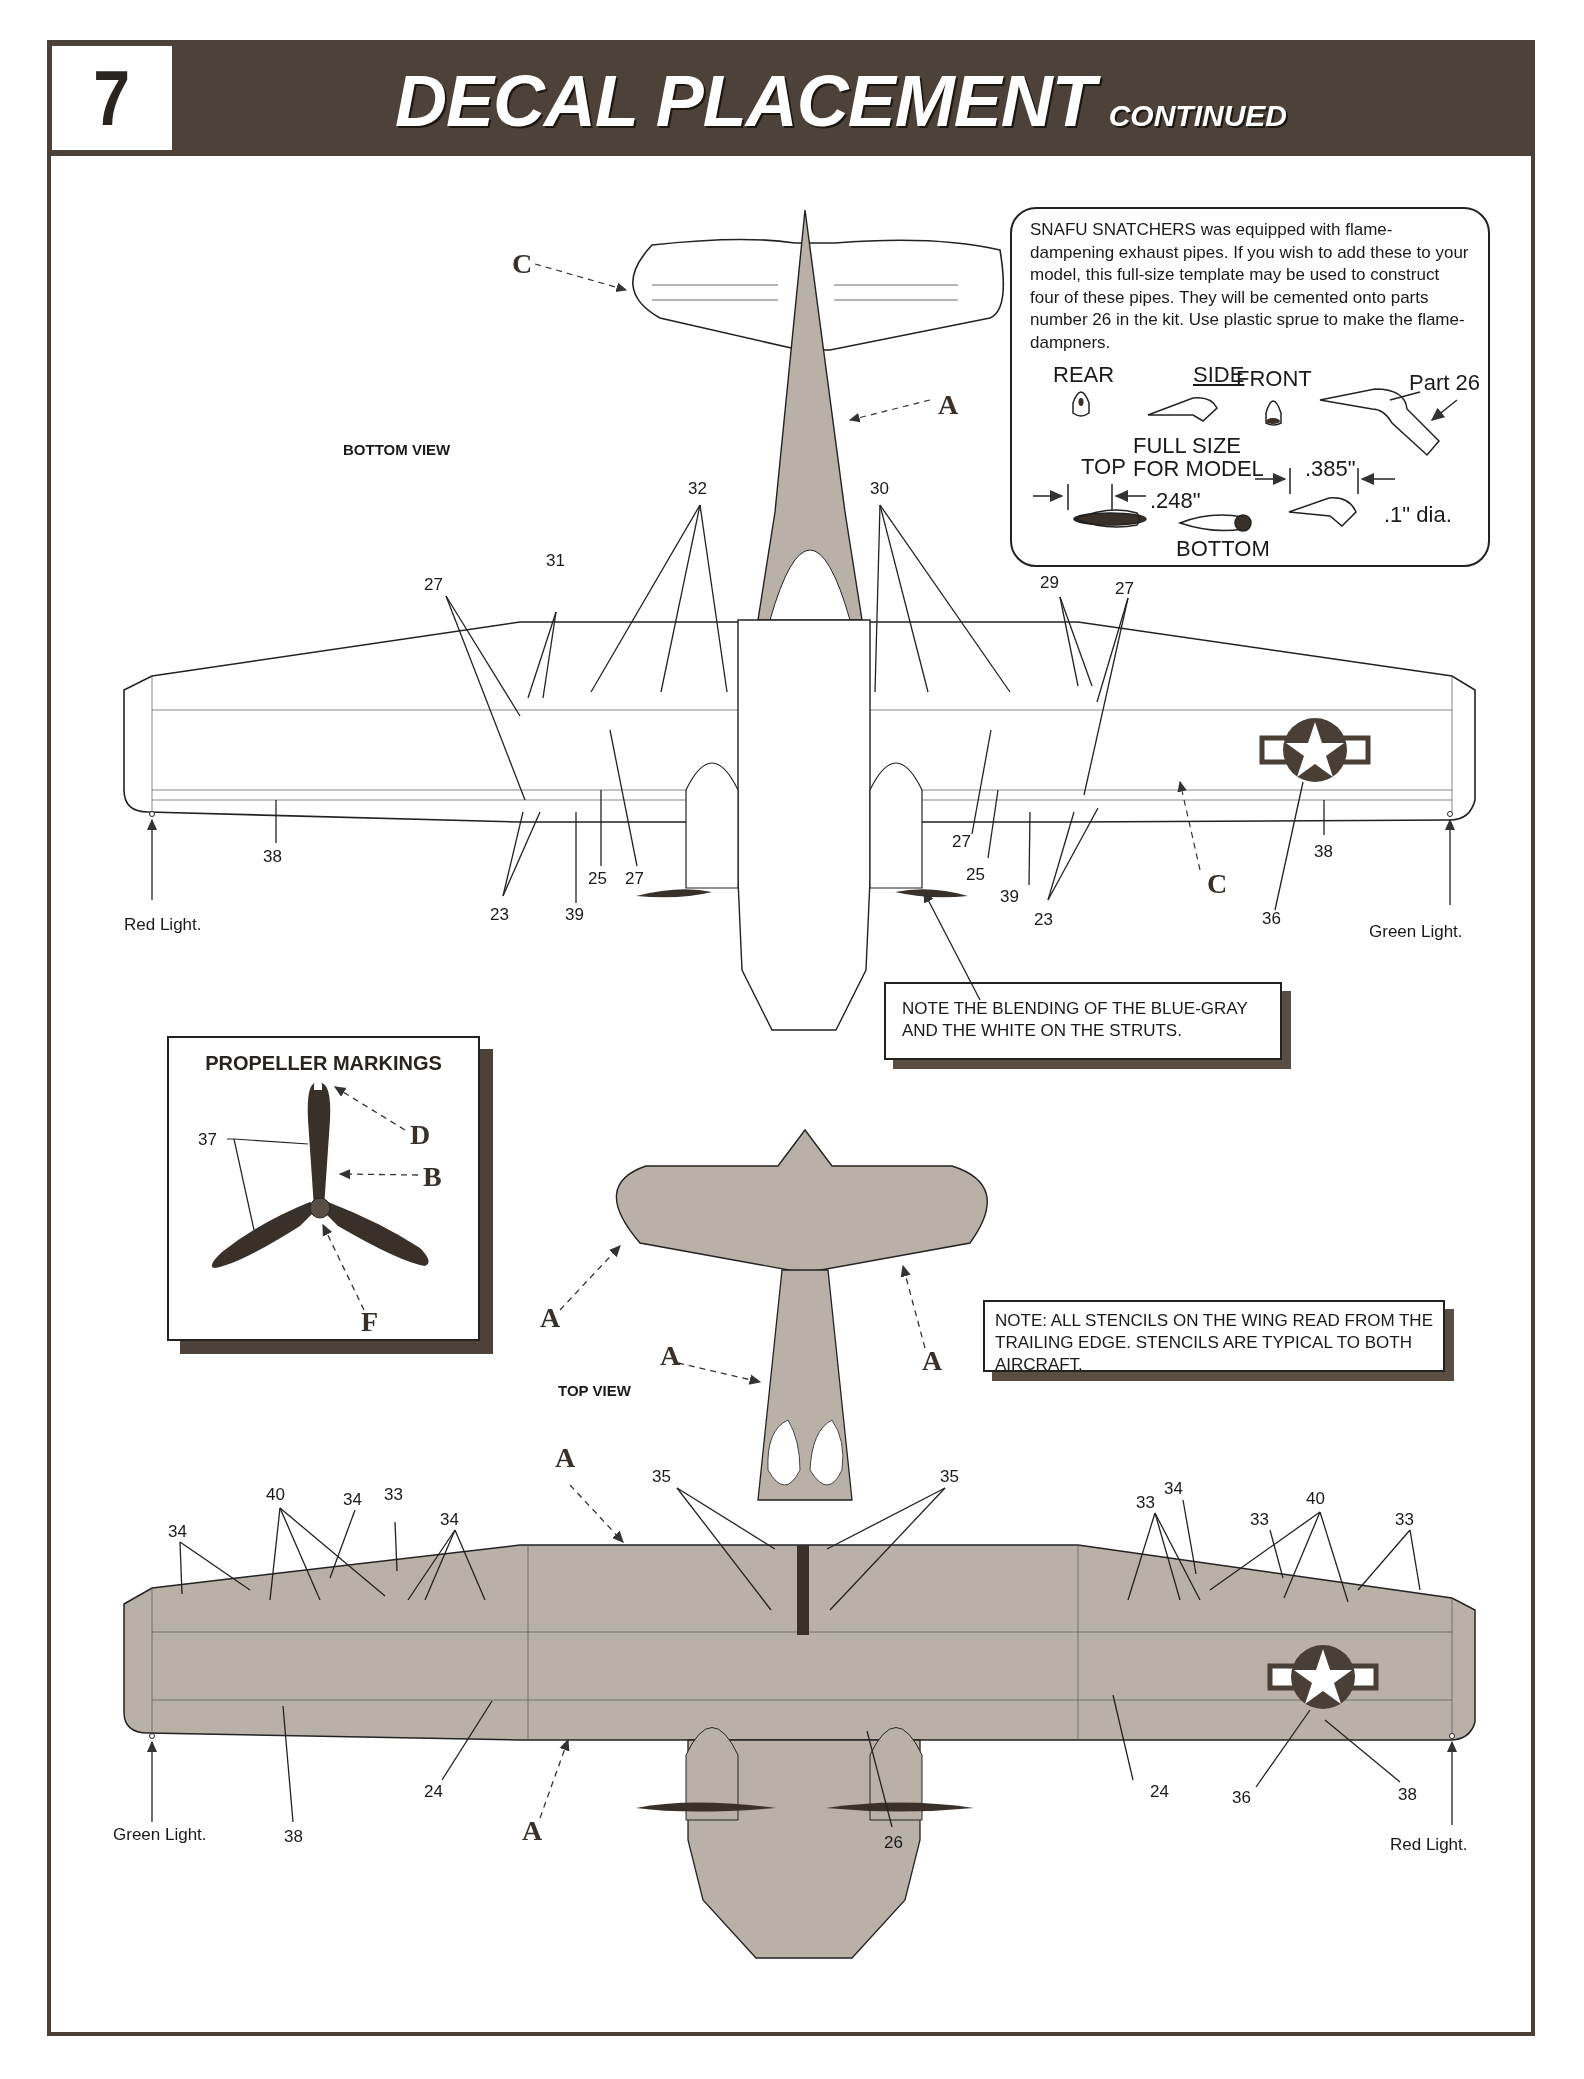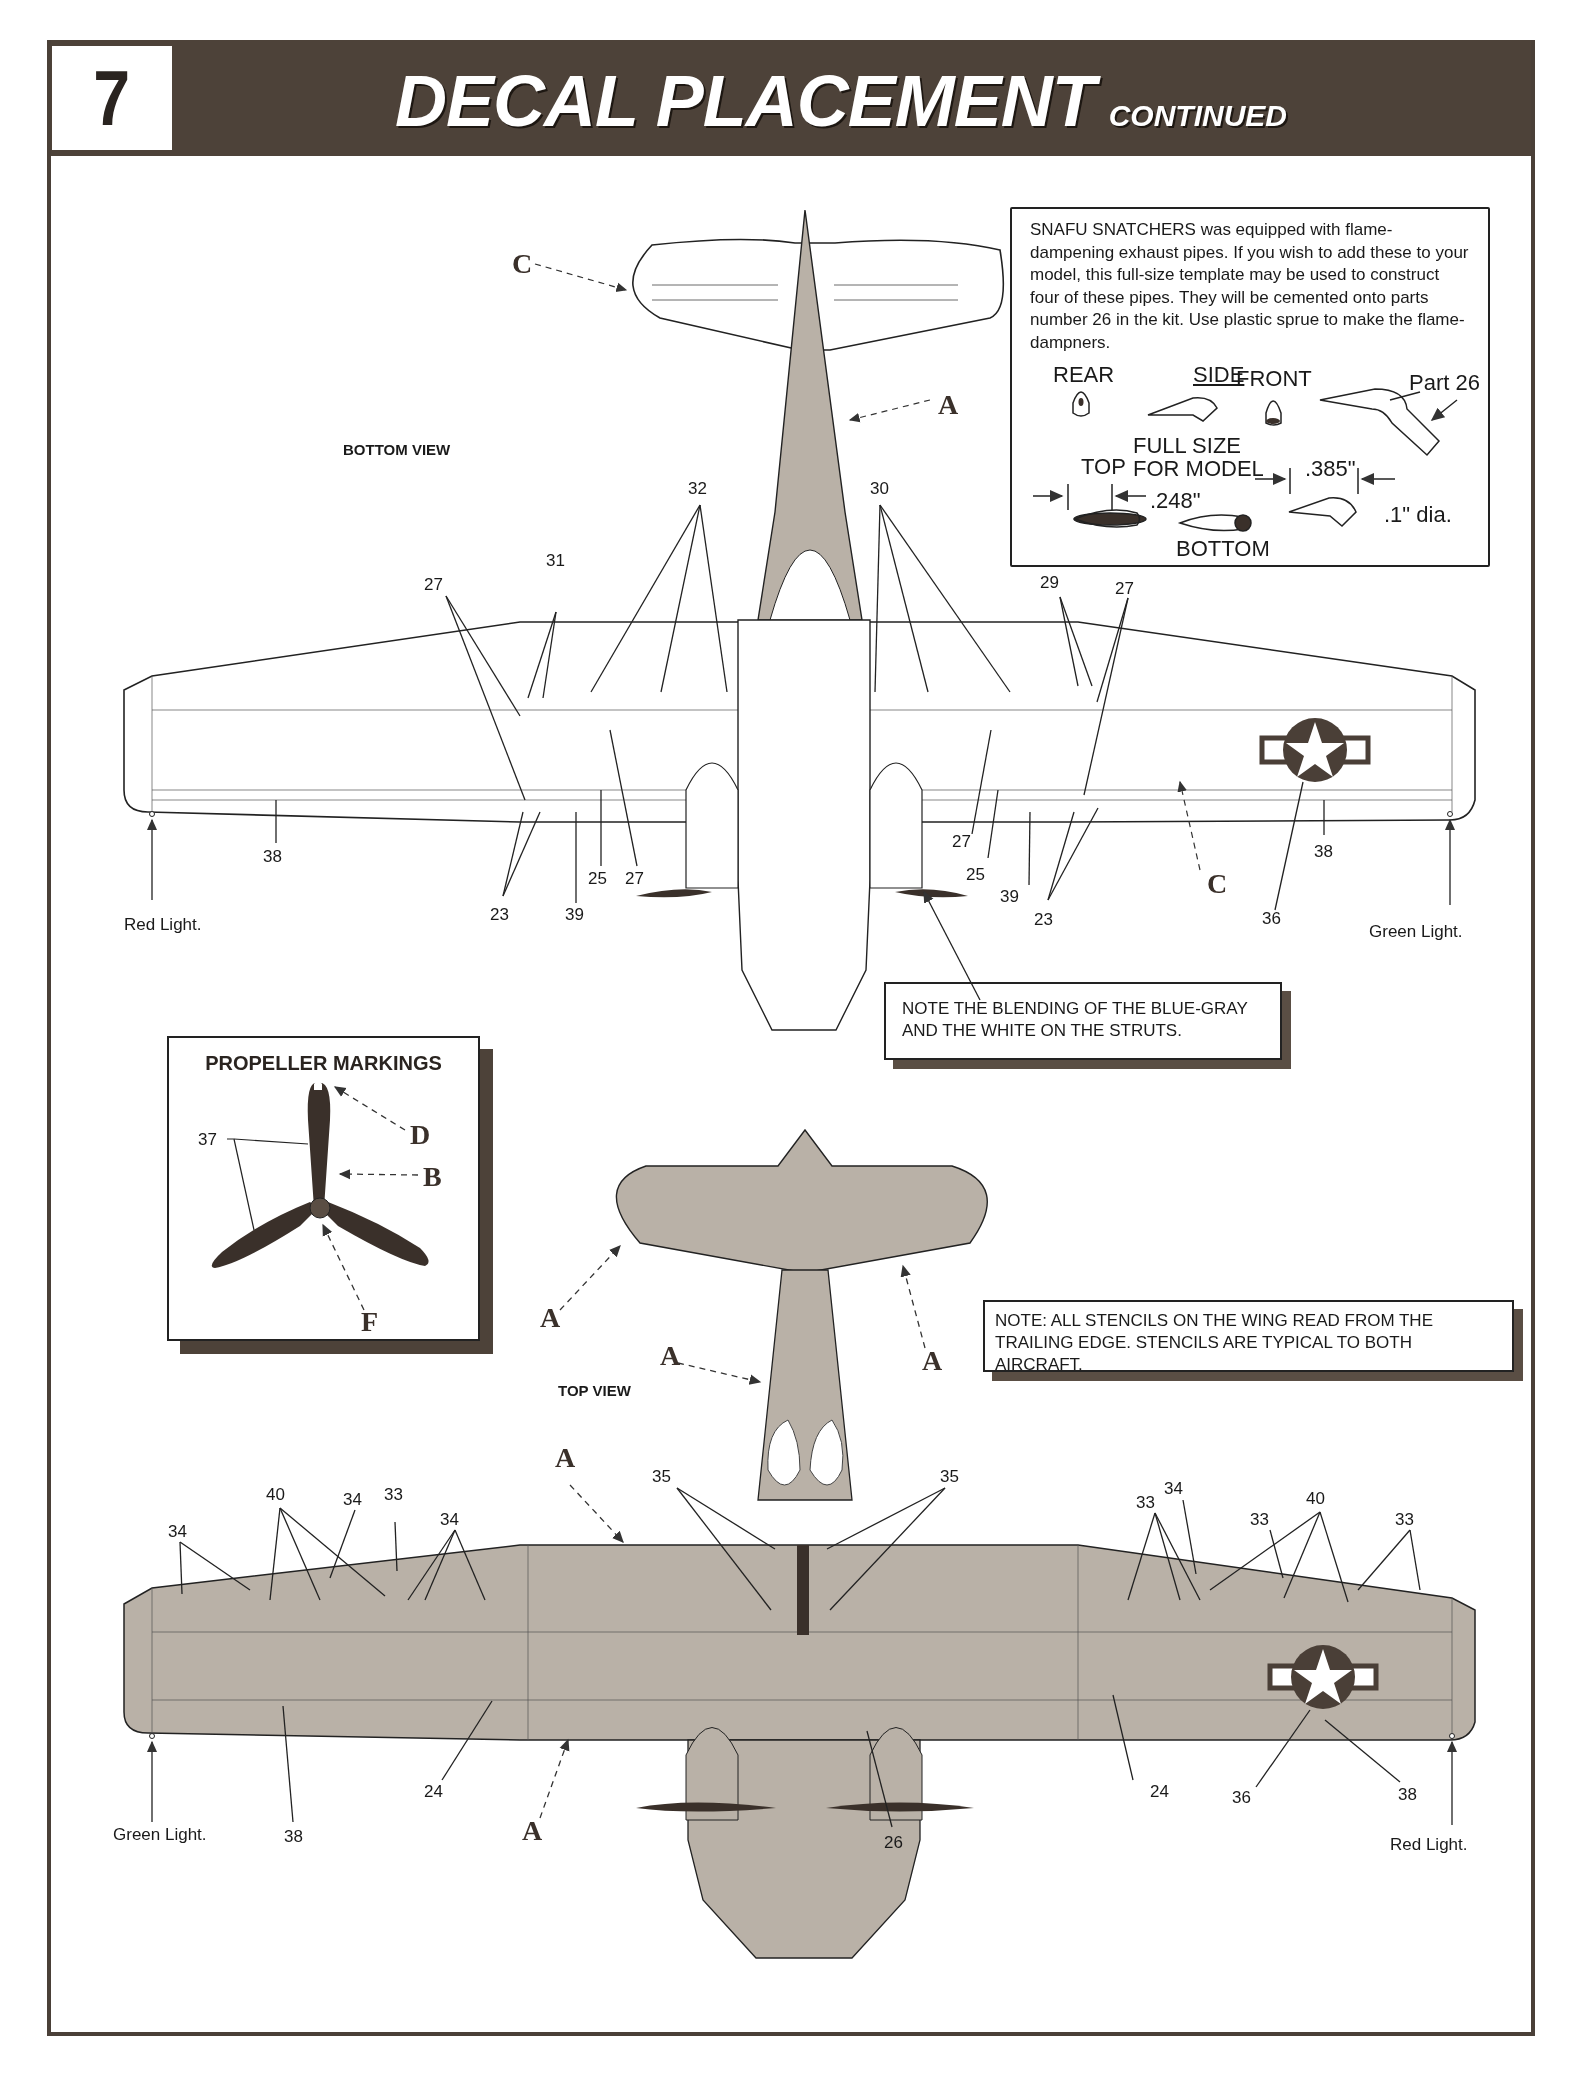--- a/index.html
+++ b/index.html
@@ -7,21 +7,21 @@
   .frame{position:absolute;left:47px;top:40px;width:1488px;height:1996px;border:4px solid #4a4038;border-top:none;box-sizing:border-box;}
   .header{position:absolute;left:47px;top:40px;width:1488px;height:116px;background:#4d4239;}
   .step-box{position:absolute;left:52px;top:46px;width:120px;height:104px;background:#fff;display:flex;align-items:center;justify-content:center;}
   .step-num{font-family:"Liberation Sans",sans-serif;font-weight:bold;font-size:78px;color:#2a2420;transform:scaleX(0.85);}
   .title{position:absolute;left:395px;top:60px;font-weight:bold;font-style:italic;font-size:72px;color:#fff;letter-spacing:-1px;text-shadow:2px 2px 0 #1d1712;white-space:nowrap;}
   .title .sub{font-size:30px;letter-spacing:0;margin-left:14px;}
   svg.art{position:absolute;left:0;top:0;}
   .lbl{font-family:"Liberation Sans",sans-serif;font-size:17px;fill:#1a1a1a;}
   .letter{font-family:"Liberation Serif",serif;font-size:28px;font-weight:bold;fill:#3a302a;}
   .note{position:absolute;background:#fff;border:2px solid #222;box-shadow:9px 9px 0 #5a4e44;font-size:17px;line-height:22px;padding:14px 16px;box-sizing:border-box;}
-  .snafu{position:absolute;left:1010px;top:207px;width:480px;height:360px;border:2.5px solid #222;border-radius:2px;box-sizing:border-box;padding:10px 18px;font-size:17px;line-height:22.5px;background:#fff;}
+  .snafu{position:absolute;left:1010px;top:207px;width:480px;height:360px;border:2.5px solid #222;border-radius:26px;box-sizing:border-box;padding:10px 18px;font-size:17px;line-height:22.5px;background:#fff;}
   .prop-box{position:absolute;left:167px;top:1036px;width:313px;height:305px;border:2px solid #222;background:#fff;box-shadow:13px 13px 0 #4d4239;box-sizing:border-box;}
   .prop-title{position:absolute;left:0;right:0;top:14px;text-align:center;font-weight:bold;font-size:20px;color:#2a2420;}
   .view-label{position:absolute;font-weight:bold;font-size:15px;color:#1a1a1a;}
   .snafu-fig{position:absolute;font-size:22px;color:#1a1a1a;}
 </style>
 </head>
 <body>
 
 <div class="header"></div>
 <div class="step-box">
@@ -44,21 +44,21 @@
 <div class="snafu-fig" style="left:1150px;top:488px;">.248"</div>
 <div class="snafu-fig" style="left:1305px;top:456px;">.385"</div>
 <div class="snafu-fig" style="left:1384px;top:502px;">.1" dia.</div>
 
 <div class="view-label" style="left:343px;top:441px;text-align:center;">BOTTOM VIEW</div>
 <div class="view-label" style="left:543px;top:1382px;margin-left:15px;">TOP VIEW</div>
 
 <div class="note" style="left:884px;top:982px;width:398px;height:78px;">
   <span>NOTE THE BLENDING OF THE BLUE-GRAY AND THE WHITE ON THE STRUTS.</span>
 </div>
-<div class="note" style="left:983px;top:1300px;width:531px;height:72px;padding:8px 10px;">
+<div class="note" style="left:983px;top:1300px;width:462px;height:72px;padding:8px 10px;">
   <span>NOTE: ALL STENCILS ON THE WING READ FROM THE TRAILING EDGE. STENCILS ARE TYPICAL TO BOTH AIRCRAFT.</span>
 </div>
 
 <div class="prop-box">
   <div class="prop-title">PROPELLER MARKINGS</div>
 </div>
 
 <svg class="art" width="1584" height="2079" viewBox="0 0 1584 2079">
   <defs>
     <marker id="ah" markerWidth="10" markerHeight="10" refX="8" refY="5" orient="auto">

